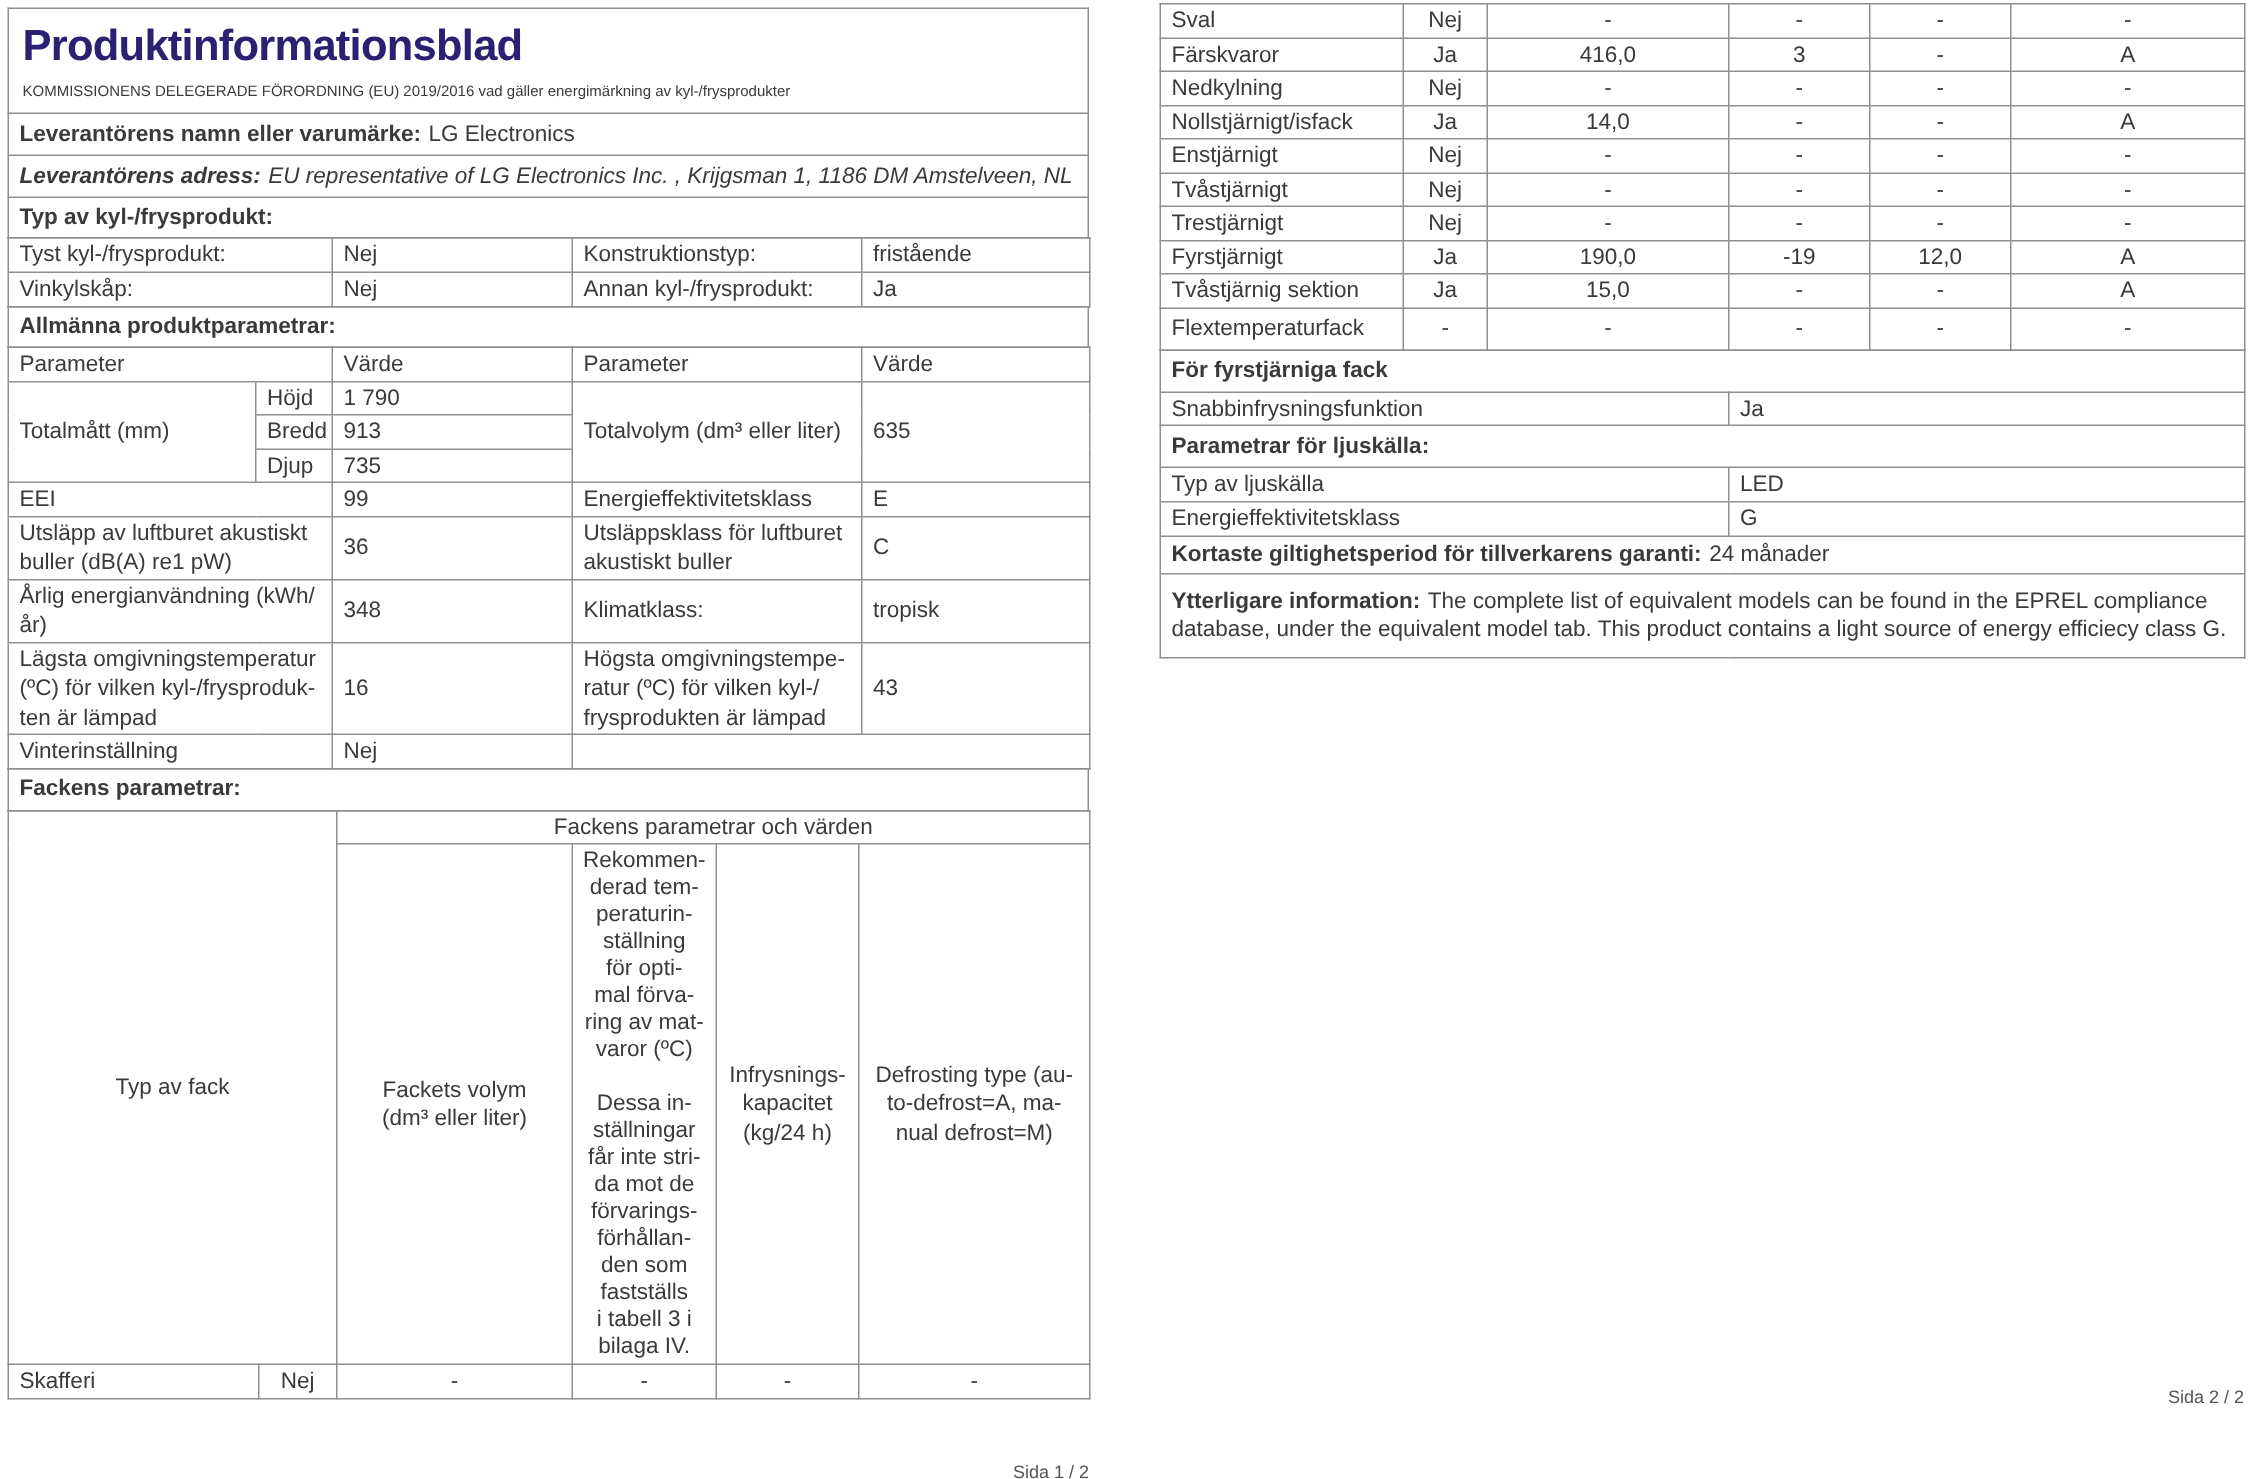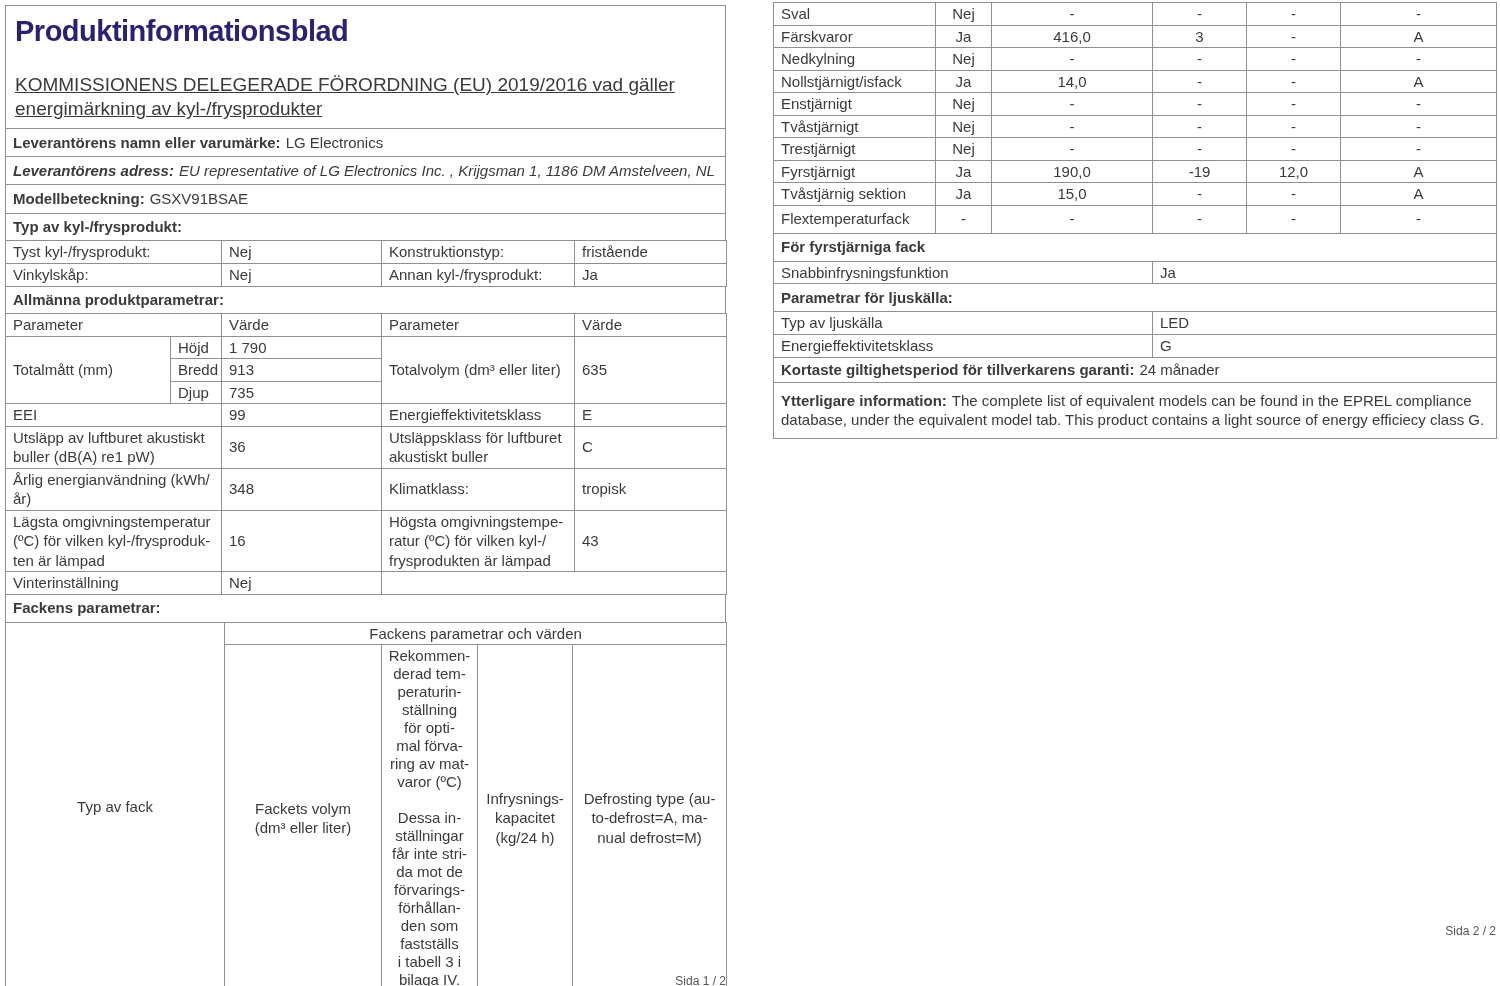--- a/index.html
+++ b/index.html
@@ -12,22 +12,22 @@
   table.first { margin-top:0; }
   td {
     border:1px solid #8f8f8f; font-size:15px; line-height:1.3;
     padding:1px 7px; vertical-align:middle; overflow:hidden;
   }
   .b { font-weight:bold; }
   .lbl { font-weight:bold; margin-right:5px; }
   .c { text-align:center; padding:1px 3px; }
   .pre { white-space:pre-line;margin-left:41px; }
   .tight { line-height:1.2; }
-  .doc-title { font-size:29px; font-weight:bold; color:#2b2173; margin:1px 0 22px 1px; letter-spacing:-0.5px; }
-  .doc-subtitle { font-size:19px; margin-left:1px;text-decoration:underline; }
+  .doc-title { font-size:29px; font-weight:bold; color:#2b2173; margin:1px 0 4px 1px; letter-spacing:-0.5px; }
+  .doc-subtitle { font-size:10px; margin-left:1px; }
   .titlecell { padding:6px 8px; vertical-align:top; }
   .footer { position:absolute; font-size:12px; color:#555555; text-align:right; }
 </style>
 </head>
 <body>
 
 <div class="page" style="left:5px; top:5px; width:721px;">
 
   <table class="first">
     <tbody>
@@ -38,25 +38,20 @@
       </td>
     </tr>
     <tr style="height:28px;">
       <td>
         <span class="lbl">Leverantörens namn eller varumärke:</span><span>LG Electronics</span>
       </td>
     </tr>
     <tr style="height:28px;font-style:italic;">
       <td>
         <span class="lbl">Leverantörens adress:</span><span>EU representative of LG Electronics Inc. , Krijgsman 1, 1186 DM Amstelveen, NL</span>
-      </td>
-    </tr>
-    <tr style="height:29px;">
-      <td>
-        <span class="lbl">Modellbeteckning:</span><span>GSXV91BSAE</span>
       </td>
     </tr>
     <tr style="height:27px;">
       <td class="b">Typ av kyl-/frysprodukt:</td>
     </tr>
   </tbody>
     </table>
 
   <table>
     <colgroup>

